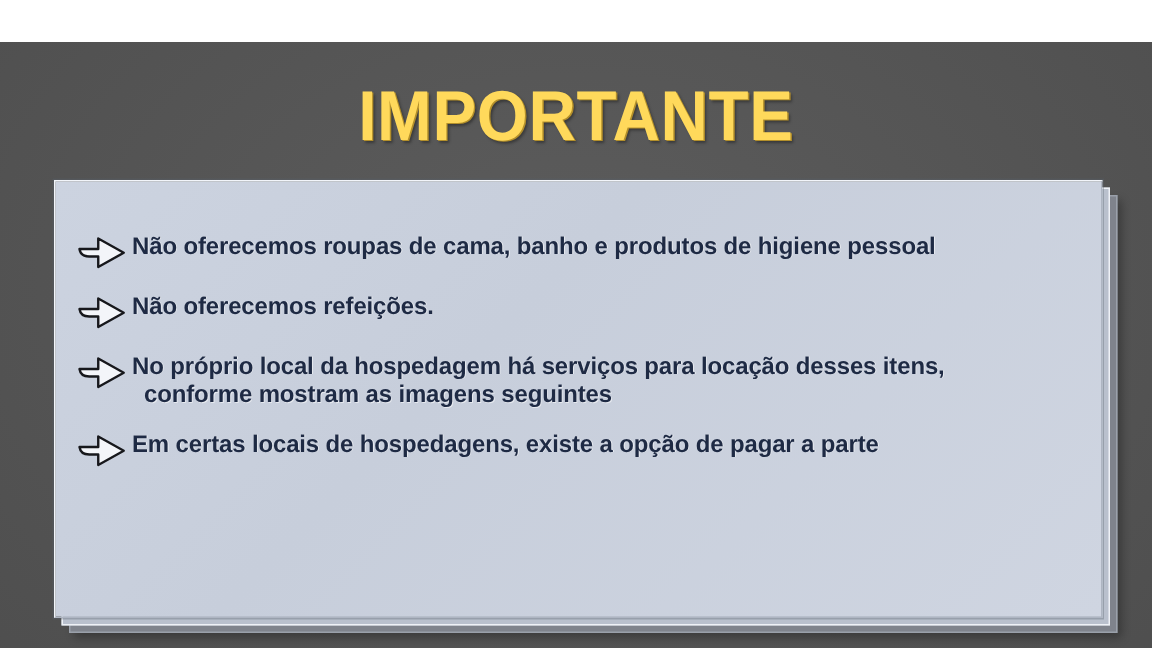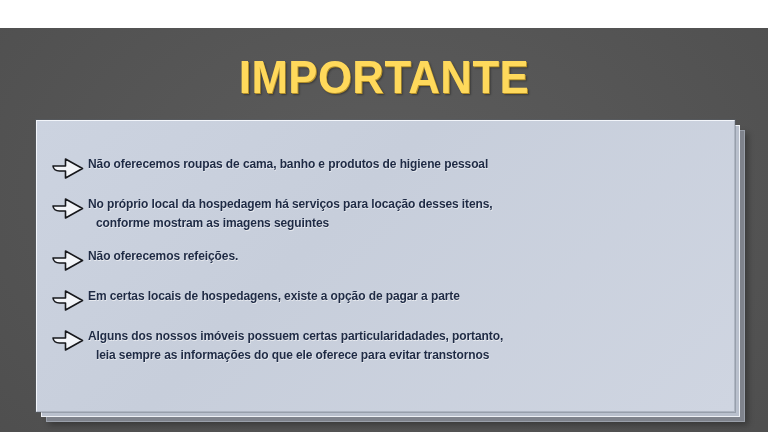--- a/index.html
+++ b/index.html
@@ -104,21 +104,21 @@
   .arrow-icon {
     flex: 0 0 auto;
     width: 34px;
     height: 25px;
     margin-top: 1px;
     margin-right: 3px;
   }
   .arrow-icon svg { display: block; }
 
   .bullet-text {
-    font-size: 12px;
+    font-size: 16px;
     line-height: 19.5px;
     font-weight: bold;
     color: #1e2a44;
     letter-spacing: -0.1px;
     text-shadow: 0.6px 0.6px 0 rgba(255,255,255,0.55);
   }
   .bullet-text .l2 {
     display: block;
     margin-left: 8px;
   }
@@ -146,63 +146,52 @@
           <span class="arrow-icon">
             <svg width="34" height="25" viewBox="0 0 34 25" xmlns="http://www.w3.org/2000/svg">
               <path d="M2 10.0 L14.5 10.0 L14.5 3.0 L31.5 12.5 L14.5 22.0 L14.5 15.0 L8.5 15.0 C4.5 15.0 2.5 13.5 2 10.0 Z" fill="#f3f5f9" stroke="#17181c" stroke-width="1.6" stroke-linejoin="round"></path>
             </svg>
           </span>
           <span class="bullet-text">
             <span>Não oferecemos roupas de cama, banho e produtos de higiene pessoal</span>
           </span>
         </div>
 
+        <div class="bullet-row row-3">
+          <span class="arrow-icon">
+            <svg width="34" height="25" viewBox="0 0 34 25" xmlns="http://www.w3.org/2000/svg">
+              <path d="M2 10.0 L14.5 10.0 L14.5 3.0 L31.5 12.5 L14.5 22.0 L14.5 15.0 L8.5 15.0 C4.5 15.0 2.5 13.5 2 10.0 Z" fill="#f3f5f9" stroke="#17181c" stroke-width="1.6" stroke-linejoin="round"></path>
+            </svg>
+          </span>
+          <span class="bullet-text">
+            <span>Não oferecemos refeições.</span>
+          </span>
+        </div>
+
         <div class="bullet-row row-2">
           <span class="arrow-icon">
             <svg width="34" height="25" viewBox="0 0 34 25" xmlns="http://www.w3.org/2000/svg">
               <path d="M2 10.0 L14.5 10.0 L14.5 3.0 L31.5 12.5 L14.5 22.0 L14.5 15.0 L8.5 15.0 C4.5 15.0 2.5 13.5 2 10.0 Z" fill="#f3f5f9" stroke="#17181c" stroke-width="1.6" stroke-linejoin="round"></path>
             </svg>
           </span>
           <span class="bullet-text">
             <span>No próprio local da hospedagem há serviços para locação desses itens,</span>
             <span class="l2">conforme mostram as imagens seguintes</span>
-          </span>
-        </div>
-
-        <div class="bullet-row row-3">
-          <span class="arrow-icon">
-            <svg width="34" height="25" viewBox="0 0 34 25" xmlns="http://www.w3.org/2000/svg">
-              <path d="M2 10.0 L14.5 10.0 L14.5 3.0 L31.5 12.5 L14.5 22.0 L14.5 15.0 L8.5 15.0 C4.5 15.0 2.5 13.5 2 10.0 Z" fill="#f3f5f9" stroke="#17181c" stroke-width="1.6" stroke-linejoin="round"></path>
-            </svg>
-          </span>
-          <span class="bullet-text">
-            <span>Não oferecemos refeições.</span>
           </span>
         </div>
 
         <div class="bullet-row row-4">
           <span class="arrow-icon">
             <svg width="34" height="25" viewBox="0 0 34 25" xmlns="http://www.w3.org/2000/svg">
               <path d="M2 10.0 L14.5 10.0 L14.5 3.0 L31.5 12.5 L14.5 22.0 L14.5 15.0 L8.5 15.0 C4.5 15.0 2.5 13.5 2 10.0 Z" fill="#f3f5f9" stroke="#17181c" stroke-width="1.6" stroke-linejoin="round"></path>
             </svg>
           </span>
           <span class="bullet-text">
             <span>Em certas locais de hospedagens, existe a opção de pagar a parte</span>
           </span>
         </div>
 
-        <div class="bullet-row row-5">
-          <span class="arrow-icon">
-            <svg width="34" height="25" viewBox="0 0 34 25" xmlns="http://www.w3.org/2000/svg">
-              <path d="M2 10.0 L14.5 10.0 L14.5 3.0 L31.5 12.5 L14.5 22.0 L14.5 15.0 L8.5 15.0 C4.5 15.0 2.5 13.5 2 10.0 Z" fill="#f3f5f9" stroke="#17181c" stroke-width="1.6" stroke-linejoin="round"></path>
-            </svg>
-          </span>
-          <span class="bullet-text">
-            <span>Alguns dos nossos imóveis possuem certas particularidadades, portanto,</span>
-            <span class="l2">leia sempre as informações do que ele oferece para evitar transtornos</span>
-          </span>
-        </div>
 
       </div>
     </div>
   </div>
 
 </div>
 
 </body></html>

